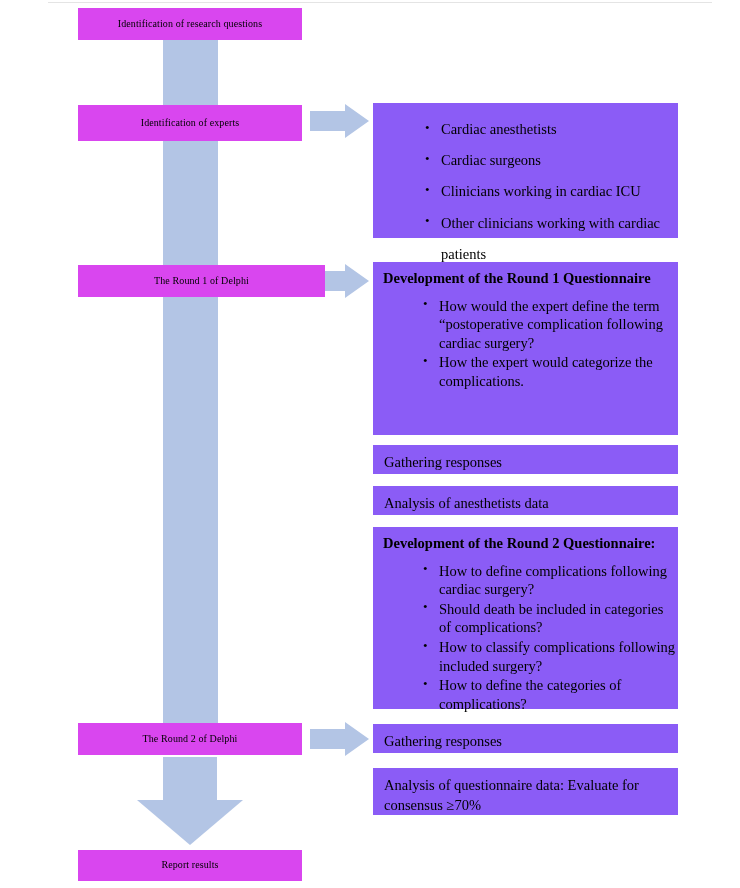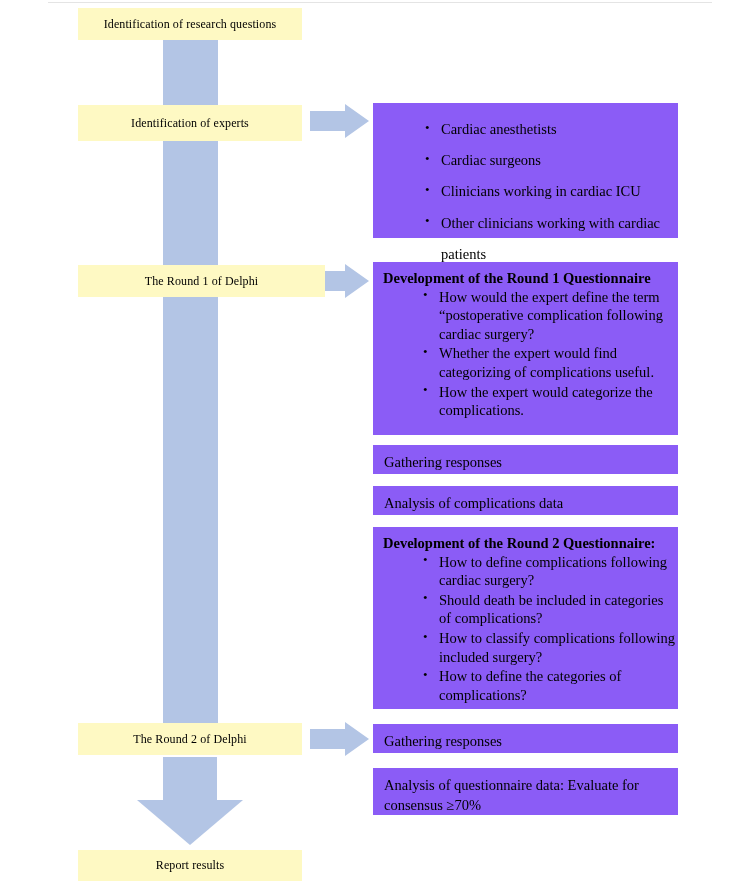--- a/index.html
+++ b/index.html
@@ -28,26 +28,26 @@
     left: 48px;
     top: 2px;
     width: 664px;
     height: 1px;
     background: #e4e4e4;
   }
 
   
   .blue-box {
     position: absolute;
-    background: #fef9c3;
+    background: #d946ef;
     display: flex;
     align-items: center;
     justify-content: center;
     text-align: center;
-    font-size: 12px;
+    font-size: 10px;
     line-height: 1.25;
     letter-spacing: 0.1px;
     z-index: 3;
   }
 
   
   .spine {
     position: absolute;
     background: #b3c5e5;
     z-index: 1;
@@ -138,20 +138,21 @@
   ul.list-roomy {
     margin-top: 11px;
     margin-left: 46px;
   }
   ul.list-roomy li {
     line-height: 2.15;
   }
 
   
   ul.list-tight {
+    margin-top: 9px;
     margin-left: 44px;
   }
   ul.list-tight li {
     line-height: 1.28;
     margin-bottom: 1px;
   }
 </style>
 </head>
 <body>
 
@@ -207,31 +208,30 @@
       <li>Cardiac surgeons</li>
       <li>Clinicians working in cardiac ICU</li>
       <li>Other clinicians working with cardiac patients</li>
     </ul>
   </div>
 
   <div class="green-box" style="left:373px; top:262px; width:305px; height:173px;">
     <div class="gb-title">Development of the Round 1 Questionnaire</div>
     <ul class="list-tight">
       <li>How would the expert define the term “postoperative complication following cardiac surgery?</li>
-      <li>Whether the expert would find categorizing of complications useful.</li>
       <li>How the expert would categorize the complications.</li>
     </ul>
   </div>
 
   <div class="green-box" style="left:373px; top:445px; width:305px; height:29px;">
     <div class="gb-single">Gathering responses</div>
   </div>
 
   <div class="green-box" style="left:373px; top:486px; width:305px; height:29px;">
-    <div class="gb-single">Analysis of complications data</div>
+    <div class="gb-single">Analysis of anesthetists data</div>
   </div>
 
   <div class="green-box" style="left:373px; top:527px; width:305px; height:182px;">
     <div class="gb-title">Development of the Round 2 Questionnaire:</div>
     <ul class="list-tight">
       <li>How to define complications following cardiac surgery?</li>
       <li>Should death be included in categories of complications?</li>
       <li>How to classify complications following included surgery?</li>
       <li>How to define the categories of complications?</li>
     </ul>

